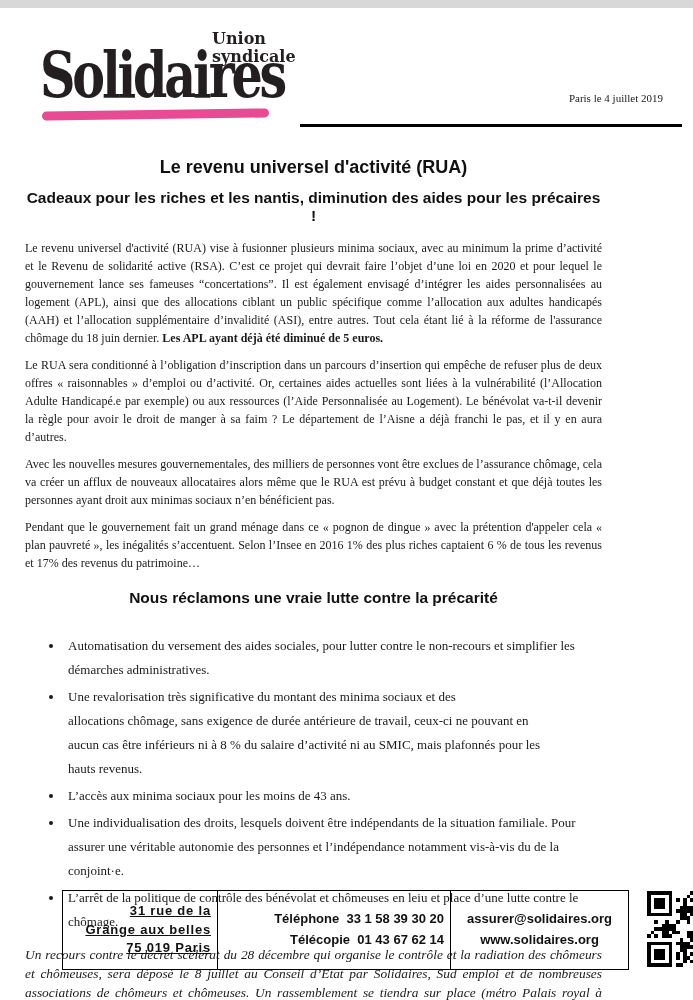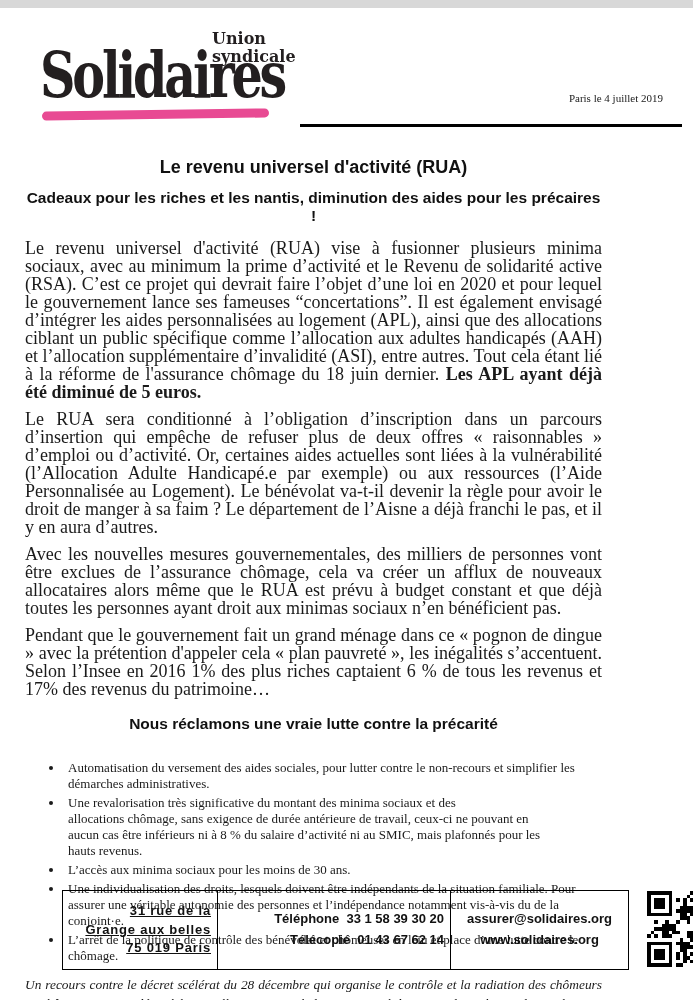--- a/index.html
+++ b/index.html
@@ -51,38 +51,38 @@
     font-weight:bold;font-size:18px;color:#111;
   }
   .doc-subtitle{
     margin:11px 25px 0 25px;
     text-align:center;
     font-family:"Liberation Sans", sans-serif;
     font-weight:bold;font-size:15.5px;color:#111;
   }
   .para{
     margin:14px 25px 0 25px;
-    font-size:18px;line-height:18px;
+    font-size:12px;line-height:18px;
     text-align:justify;
   }
   .para + .para{margin-top:9px;}
   .bold-tail{font-weight:bold;}
   .section-heading{
     margin:17px 25px 0 25px;
     text-align:center;
     font-family:"Liberation Sans", sans-serif;
     font-weight:bold;font-size:15.5px;color:#111;
   }
   ul.claims{
     margin:27px 30px 0 30px;
     padding:0 0 0 34px;
     list-style:disc outside;
   }
   ul.claims li{
-    font-size:13px;line-height:16px;
+    font-size:13px;line-height:24px;
     margin:0 0 3px 0;
     padding-left:4px;
     white-space:pre-line;
     text-align:left;
   }
   .closing{
     margin:11px 25px 0 25px;
     font-size:13.4px;line-height:19px;
     text-align:justify;
     font-style:italic;
@@ -132,21 +132,21 @@
     <p class="para">Pendant que le gouvernement fait un grand ménage dans ce « pognon de dingue » avec la prétention d'appeler cela « plan pauvreté », les inégalités s’accentuent. Selon l’Insee en 2016 1% des plus riches captaient 6 % de tous les revenus et 17% des revenus du patrimoine…</p>
 
     <div class="section-heading">Nous réclamons une vraie lutte contre la précarité</div>
 
     <ul class="claims">
       <li>Automatisation du versement des aides sociales, pour lutter contre le non-recours et simplifier les démarches administratives.</li>
       <li>Une revalorisation très significative du montant des minima sociaux et des
 allocations chômage, sans exigence de durée antérieure de travail, ceux-ci ne pouvant en
 aucun cas être inférieurs ni à 8 % du salaire d’activité ni au SMIC, mais plafonnés pour les
 hauts revenus.</li>
-      <li>L’accès aux minima sociaux pour les moins de 30 ans.</li>
+      <li>L’accès aux minima sociaux pour les moins de 43 ans.</li>
       <li>Une individualisation des droits, lesquels doivent être indépendants de la situation familiale. Pour assurer une véritable autonomie des personnes et l’indépendance notamment vis-à-vis du de la conjoint·e.</li>
       <li>L’arrêt de la politique de contrôle des bénévolat et chômeuses en leiu et place d’une lutte contre le chômage.</li>
     </ul>
 
     <p class="closing">Un recours contre le décret scélérat du 28 décembre qui organise le contrôle et la radiation des chômeurs et chômeuses, sera déposé le 8 juillet au Conseil d’Etat par Solidaires, Sud emploi et de nombreuses associations de chômeurs et chômeuses. Un rassemblement se tiendra sur place (métro Palais royal à Paris) à partir de 10h30.</p>
   </div>
 
   <div class="footer">
     <table class="contact">
       <tbody>

